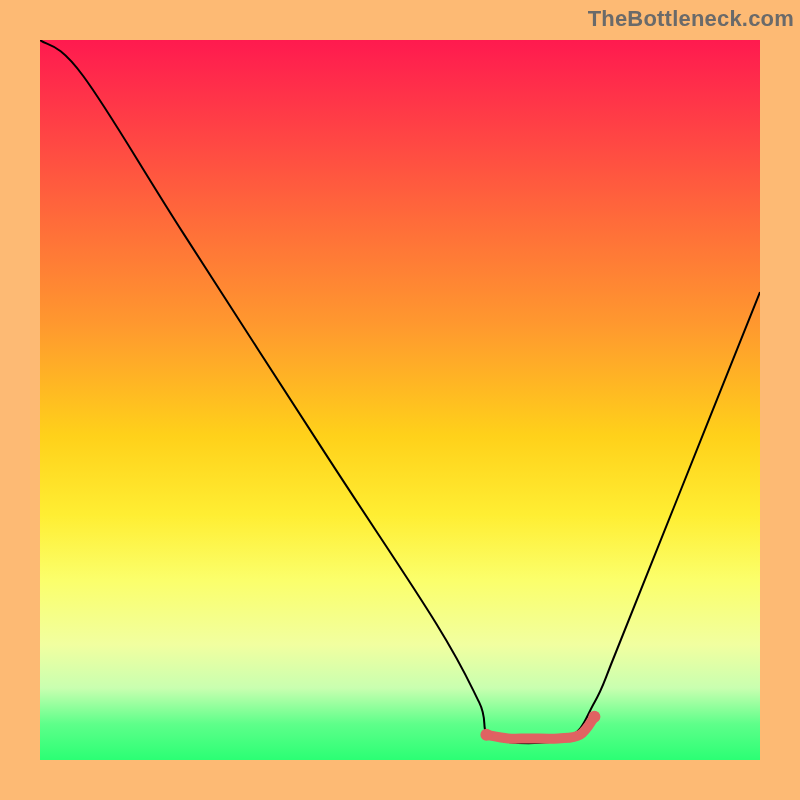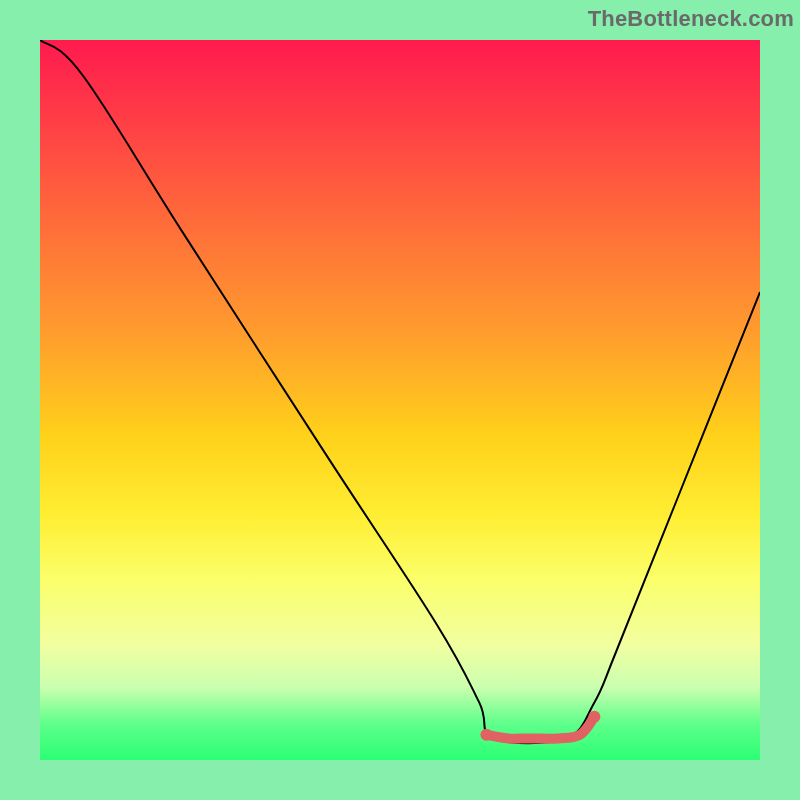--- a/index.html
+++ b/index.html
@@ -10,21 +10,21 @@
     background: #000;
     font-family: Arial, Helvetica, sans-serif;
     overflow: hidden;
   }
   .frame {
     position: absolute;
     left: 0;
     top: 0;
     width: 800px;
     height: 800px;
-    background: #86efac;
+    background: #fdba74;
   }
   .plot {
     position: absolute;
     left: 40px;
     top: 40px;
     width: 720px;
     height: 720px;
     overflow: hidden;
   }
   .gradient {

